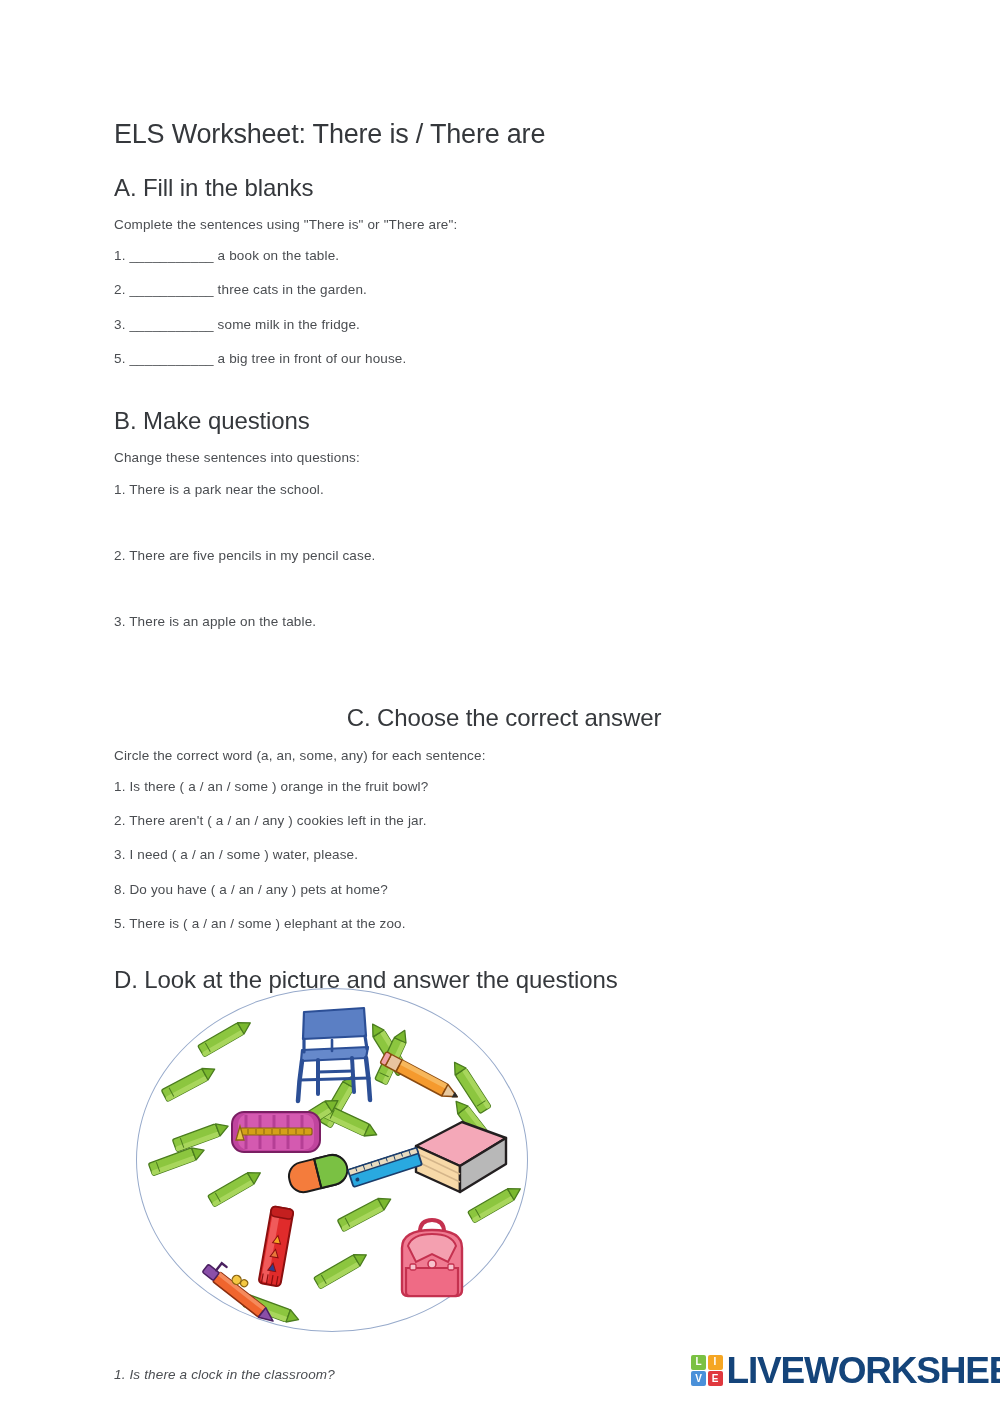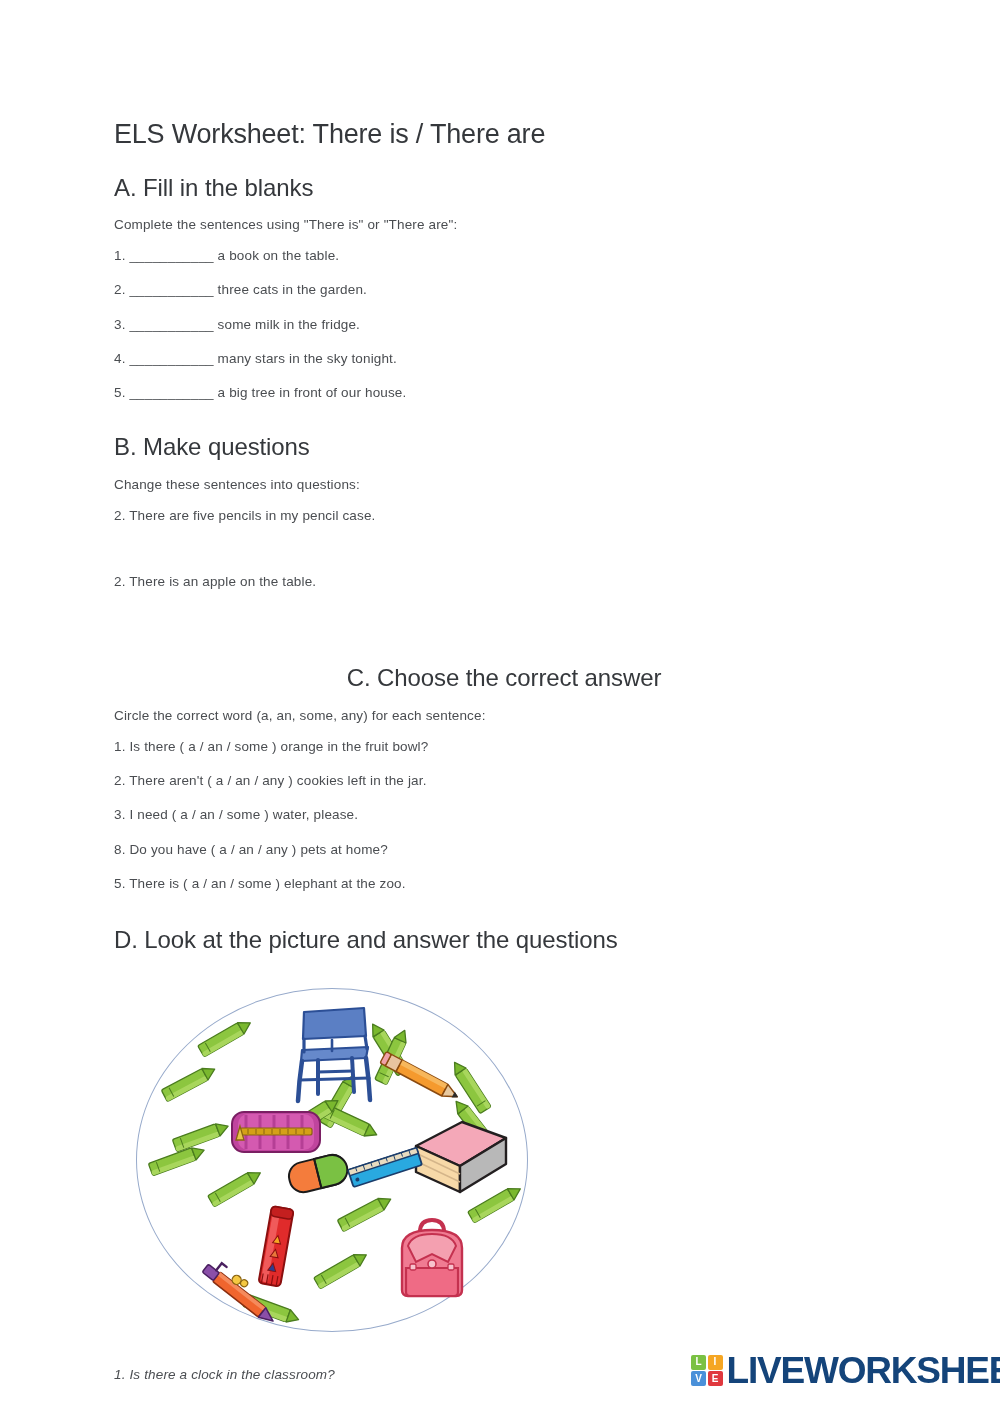--- a/index.html
+++ b/index.html
@@ -37,21 +37,21 @@
   }
   .section-heading {
     font-size: 24px;
     font-weight: 400;
     color: #35383c;
     letter-spacing: -0.1px;
     line-height: 1.3;
     margin-bottom: 12px;
   }
   .section-b-heading, .section-c-heading, .section-d-heading {
-    margin-top: 28px;
+    margin-top: 36px;
   }
   .section-c-heading { margin-top: 70px; text-align: center; }
   .section-d-heading { margin-top: 30px; }
   .instruction {
     font-size: 13.5px;
     font-weight: 400;
     color: #4a4d51;
     line-height: 1.5;
     letter-spacing: 0.15px;
     margin-bottom: 11px;
@@ -131,27 +131,27 @@
 
   <div class="content">
 
     <h1 class="worksheet-title">ELS Worksheet: There is / There are</h1>
 
     <h2 class="section-heading">A. Fill in the blanks</h2>
     <p class="instruction">Complete the sentences using "There is" or "There are":</p>
     <p class="q-item">1. ___________ a book on the table.</p>
     <p class="q-item">2. ___________ three cats in the garden.</p>
     <p class="q-item">3. ___________ some milk in the fridge.</p>
-    <p class="q-item">4. ___________ many stars in the sky tonight.</p>
     <p class="q-item">5. ___________ a big tree in front of our house.</p>
 
     <h2 class="section-heading section-b-heading">B. Make questions</h2>
     <p class="instruction">Change these sentences into questions:</p>
+    <p class="q-item spaced">1. There is a park near the school.</p>
     <p class="q-item spaced">2. There are five pencils in my pencil case.</p>
-    <p class="q-item">2. There is an apple on the table.</p>
+    <p class="q-item">3. There is an apple on the table.</p>
 
     <h2 class="section-heading section-c-heading">C. Choose the correct answer</h2>
     <p class="instruction">Circle the correct word (a, an, some, any) for each sentence:</p>
     <p class="q-item">1. Is there ( a / an / some ) orange in the fruit bowl?</p>
     <p class="q-item">2. There aren't ( a / an / any ) cookies left in the jar.</p>
     <p class="q-item">3. I need ( a / an / some ) water, please.</p>
     <p class="q-item">8. Do you have ( a / an / any ) pets at home?</p>
     <p class="q-item">5. There is ( a / an / some ) elephant at the zoo.</p>
 
     <h2 class="section-heading section-d-heading">D. Look at the picture and answer the questions</h2>

